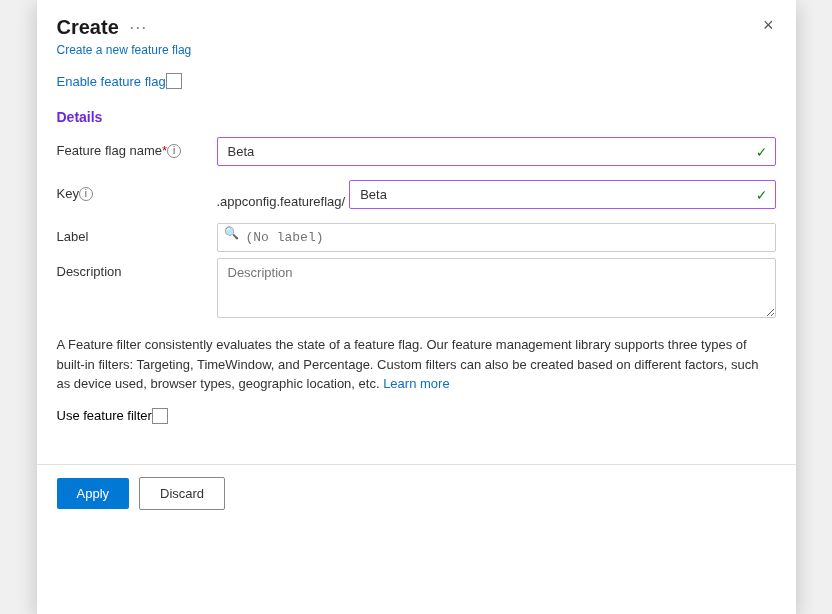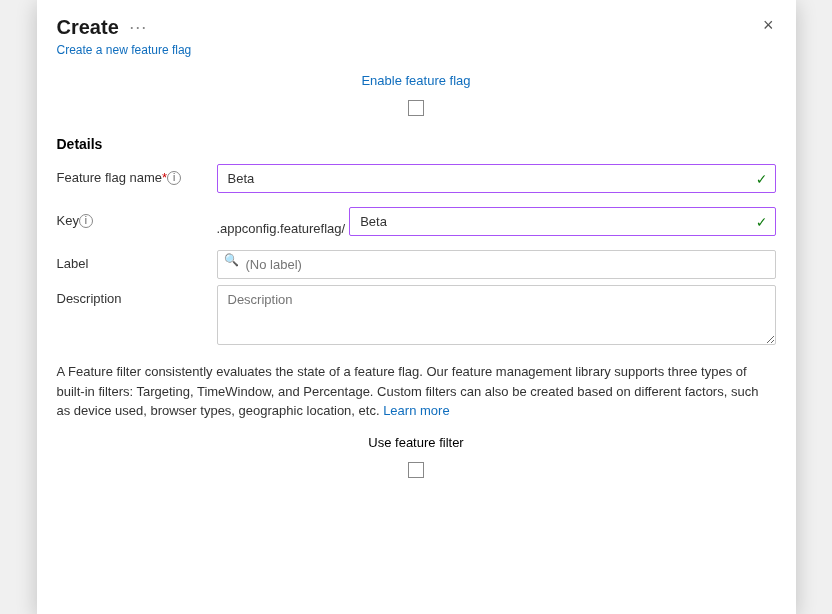--- a/index.html
+++ b/index.html
@@ -64,41 +64,39 @@
       line-height: 1.5;
       margin-bottom: 16px;
     }
     .description-block a {
       color: #106ebe;
       text-decoration: none;
     }
     .enable-row {
       display: flex;
       align-items: center;
-      gap: 12px;
       margin-bottom: 20px;
-      flex-direction: column;
     }
     .enable-label {
       color: #106ebe;
       font-size: 13px;
     }
     .checkbox-custom {
       width: 16px;
       height: 16px;
       border: 1px solid #888;
       background: #fff;
       display: inline-block;
       cursor: pointer;
       flex-shrink: 0;
     }
     .section-title {
       font-size: 14px;
       font-weight: 700;
-      color: #000000;
+      color: #6d28d9;
       margin-bottom: 12px;
     }
     .form-row {
       display: flex;
       align-items: flex-start;
       margin-bottom: 14px;
     }
     .form-label {
       width: 160px;
       min-width: 160px;
@@ -172,20 +170,21 @@
       border-radius: 2px;
     }
     .label-input-real {
       width: 100%;
       border: 1px solid #ccc;
       padding: 6px 10px;
       font-size: 13px;
       color: #999;
       outline: none;
       border-radius: 2px;
+      font-family: Liberation Mono, monospace;
     }
     .desc-textarea {
       width: 100%;
       border: 1px solid #ccc;
       padding: 6px 10px;
       font-size: 13px;
       color: #999;
       outline: none;
       border-radius: 2px;
       resize: vertical;
@@ -310,13 +309,17 @@
         <span>A Feature filter consistently evaluates the state of a feature flag. Our feature management library supports three types of built-in filters: Targeting, TimeWindow, and Percentage. Custom filters can also be created based on different factors, such as device used, browser types, geographic location, etc.</span>
         <a href="#">Learn more</a>
       </div>
       <div class="enable-row">
         <span>Use feature filter</span>
         <div class="checkbox-custom"></div>
       </div>
     </div>
   </div>
 
+  <div class="footer">
+    <button class="btn-apply">Apply</button>
+    <button class="btn-discard">Discard</button>
+  </div>
 </div>
 
 </body></html>

